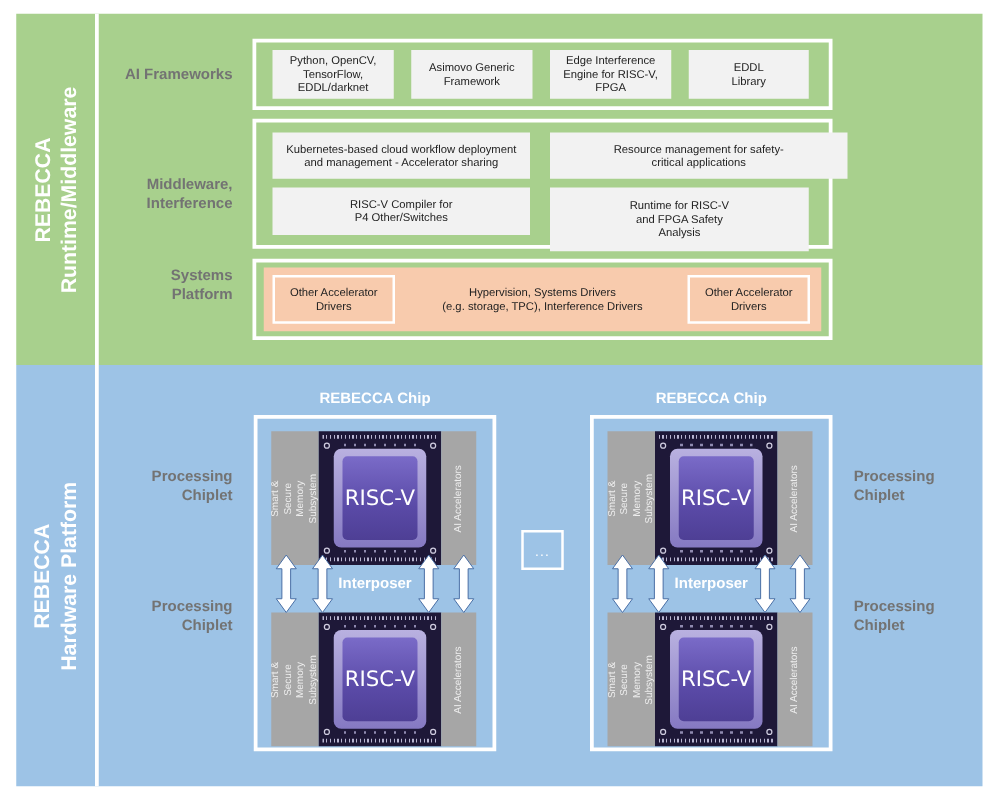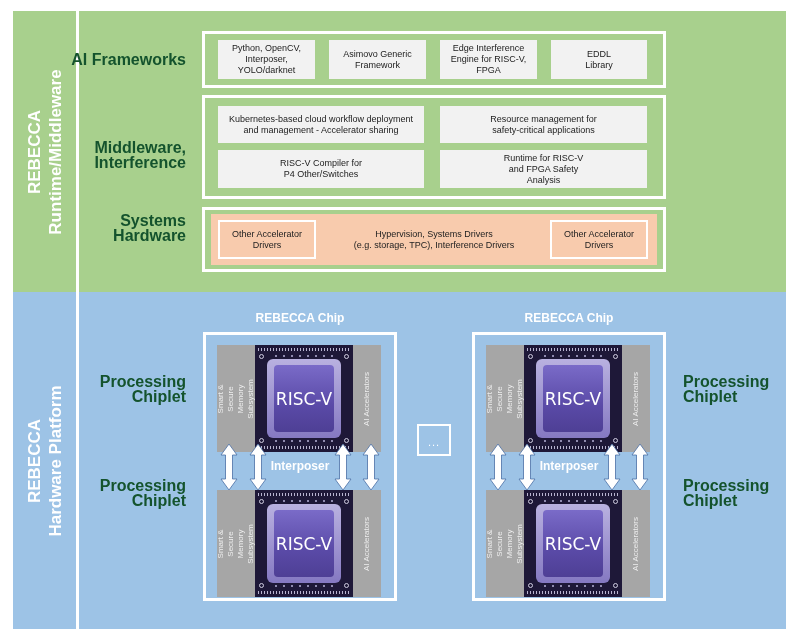--- a/index.html
+++ b/index.html
@@ -19,21 +19,21 @@
   .side-title .rot {
     transform: rotate(-90deg);
     white-space: nowrap; text-align: center;
     color: #ffffff; font-weight: bold; font-size: 17px; line-height: 21px;
   }
   .side-title-top { top: 11px; height: 281px; }
   .side-title-bottom { top: 292px; height: 337px; }
 
   .row-label {
     position: absolute; right: 614px; text-align: right;
-    color: #14532d; font-weight: bold; font-size: 16px; line-height: 15px;
+    color: #737373; font-weight: bold; font-size: 12px; line-height: 15px;
   }
 
   .frame { position: absolute; border: 3px solid #ffffff; }
   .box {
     position: absolute; background: #f2f2f2;
     display: flex; align-items: center; justify-content: center;
     text-align: center; color: #222222; font-size: 9px; line-height: 11px;
   }
 
   .peach { position: absolute; background: #f8cbad; }
@@ -115,38 +115,38 @@
 </div>
 <div class="side-title side-title-bottom">
   <div class="rot">
     <div>REBECCA</div>
     <div>Hardware Platform</div>
   </div>
 </div>
 
 <div class="row-label" style="top:52px;">AI Frameworks</div>
 <div class="frame" style="left:202px; top:31px; width:464px; height:57px;"></div>
-<div class="box" style="left:218px; top:40px; width:97px; height:39px; padding:0 8px;">Python, OpenCV, Interposer, YOLO/darknet</div>
+<div class="box" style="left:218px; top:40px; width:97px; height:39px; padding:0 8px;">Python, OpenCV, TensorFlow, EDDL/darknet</div>
 <div class="box" style="left:329px; top:40px; width:97px; height:39px; padding:0 12px;">Asimovo Generic Framework</div>
 <div class="box" style="left:440px; top:40px; width:97px; height:39px; padding:0 6px;">Edge Interference Engine for RISC-V, FPGA</div>
 <div class="box" style="left:551px; top:40px; width:96px; height:39px; padding:0 24px;">EDDL Library</div>
 
 <div class="row-label" style="top:140px;">
   <div>Middleware,</div>
   <div>Interference</div>
 </div>
 <div class="frame" style="left:202px; top:95px; width:464px; height:104px;"></div>
 <div class="box" style="left:218px; top:106px; width:206px; height:37px; padding:0 8px;">Kubernetes-based cloud workflow deployment and management - Accelerator sharing</div>
-<div class="box" style="left:440px; top:106px; width:207px; height:37px; padding:0 50px;">Resource management for safety-critical applications</div>
+<div class="box" style="left:440px; top:106px; width:238px; height:37px; padding:0 50px;">Resource management for safety-critical applications</div>
 <div class="box" style="left:218px; top:150px; width:206px; height:38px; padding:0 60px;">RISC-V Compiler for P4 Other/Switches</div>
-<div class="box" style="left:440px; top:150px; width:207px; height:38px; padding:0 55px;">Runtime for RISC-V and FPGA Safety Analysis</div>
+<div class="box" style="left:440px; top:150px; width:207px; height:51px; padding:0 55px;">Runtime for RISC-V and FPGA Safety Analysis</div>
 
 <div class="row-label" style="top:213px;">
   <div>Systems</div>
-  <div>Hardware</div>
+  <div>Platform</div>
 </div>
 <div class="frame" style="left:202px; top:207px; width:464px; height:65px;"></div>
 <div class="peach" style="left:211px; top:214px; width:446px; height:51px;"></div>
 <div class="peach-box" style="left:218px; top:220px; width:98px; height:39px; padding:0 10px;">Other Accelerator Drivers</div>
 <div class="peach-text" style="left:330px; top:220px; width:208px; height:39px; flex-direction:column;">
   <div>Hypervision, Systems Drivers</div>
   <div>(e.g. storage, TPC), Interference Drivers</div>
 </div>
 <div class="peach-box" style="left:550px; top:220px; width:98px; height:39px; padding:0 10px;">Other Accelerator Drivers</div>
 

